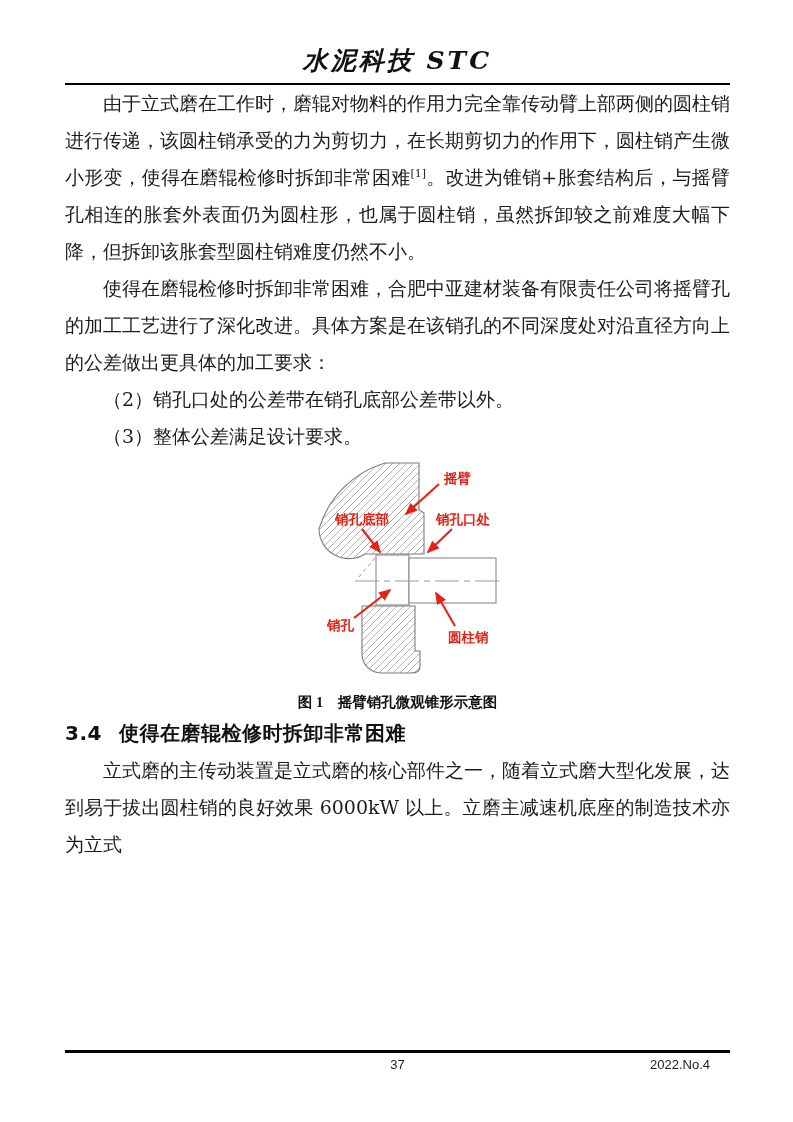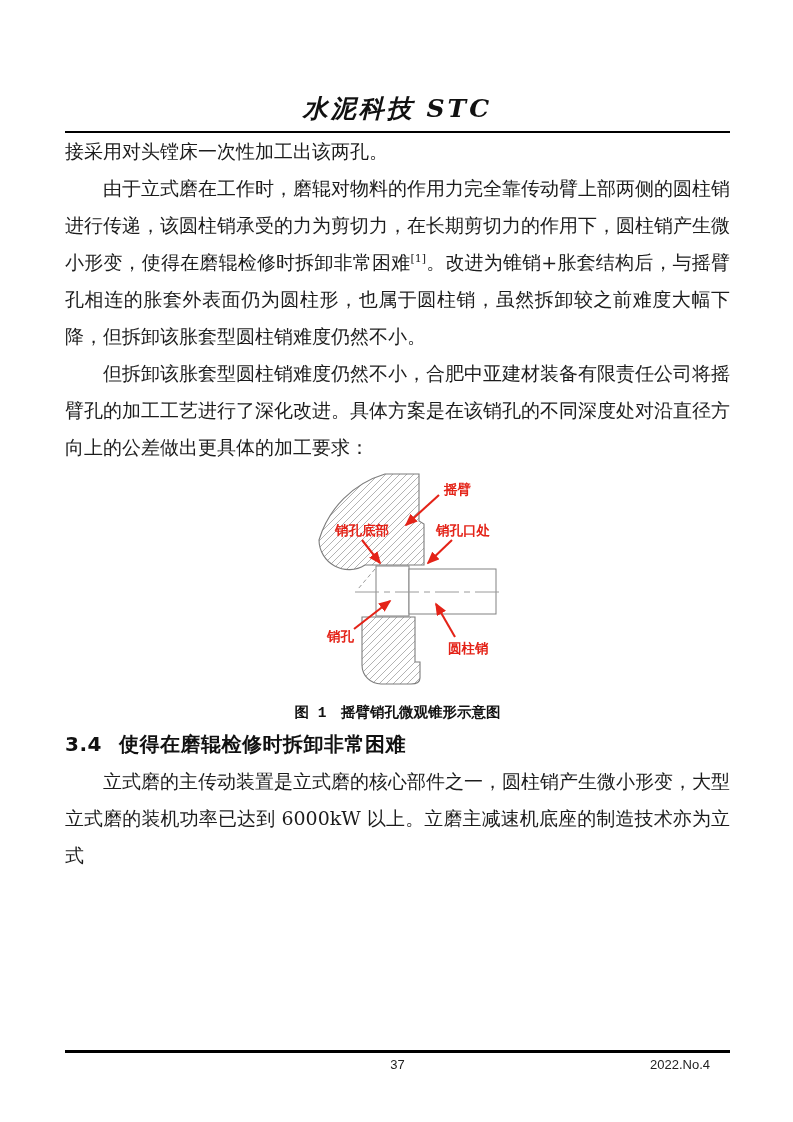--- a/index.html
+++ b/index.html
@@ -17,21 +17,20 @@
   .header { padding-top: 38px; border-bottom: 2px solid #000; }
   .journal-title {
     text-align: center;
     font-family: "DejaVu Serif", serif;
     font-style: italic;
     font-weight: 700;
     font-size: 25px;
     line-height: 45px;
     letter-spacing: 3px;
     color: #111;
-    margin-top: 48px;
   }
 
   .bodytext { font-size: 19px; line-height: 37px; text-align: justify; }
   .para { text-indent: 2em; }
   .noindent { text-indent: 0; }
   sup.ref { font-size: 11px; vertical-align: super; line-height: 0; }
 
   h2.sec {
     font-family: "DejaVu Sans", "Liberation Sans", sans-serif;
     font-weight: 700;
@@ -50,21 +49,21 @@
   .fig-white { fill: #ffffff; stroke: #818181; stroke-width: 1; }
   .centerline { stroke: #9a9a9a; stroke-width: 1; stroke-dasharray: 24 5 6 5; }
   .hiddenline { stroke: #9a9a9a; stroke-width: 1; stroke-dasharray: 4 3; }
   .ann-line { stroke: #e42318; stroke-width: 2.1; fill: none; }
   .ann-text {
     font-family: "DejaVu Sans", "Liberation Sans", sans-serif;
     font-size: 13.5px; font-weight: 600; fill: #e42318;
   }
 
   .caption {
-    font-family: Liberation Mono, monospace;
+    font-family: Liberation Serif, serif;
     font-weight: 700;
     font-size: 14.5px;
     line-height: 26px;
     text-align: center;
     margin-top: 6px;
     color: #111;
   }
 
   .footer {
     position: absolute; left: 65px; top: 1050px; width: 665px;
@@ -80,27 +79,28 @@
 <body>
 
 <div class="page">
   <div class="content">
 
     <div class="header">
       <div class="journal-title">水泥科技 STC</div>
     </div>
 
     <div class="bodytext">
-      <p class="para noindent">接采用对头镗床一次性加工出该两孔。</p>
 
 
       <p class="para"><span>由于立式磨在工作时，磨辊对物料的作用力完全靠传动臂上部两侧的圆柱销进行传递，该圆柱销承受的力为剪切力，在长期剪切力的作用下，圆柱销产生微小形变，使得在磨辊检修时拆卸非常困难</span><sup class="ref">[1]</sup><span>。改进为锥销+胀套结构后，与摇臂孔相连的胀套外表面仍为圆柱形，也属于圆柱销，虽然拆卸较之前难度大幅下降，但拆卸该胀套型圆柱销难度仍然不小。</span></p>
 
-      <p class="para">但拆卸该胀套型圆柱销难度仍然不小，合肥中亚建材装备有限责任公司将摇臂孔的加工工艺进行了深化改进。具体方案是在该销孔的不同深度处对沿直径方向上的公差做出更具体的加工要求：</p>
+      <p class="para">使得在磨辊检修时拆卸非常困难，合肥中亚建材装备有限责任公司将摇臂孔的加工工艺进行了深化改进。具体方案是在该销孔的不同深度处对沿直径方向上的公差做出更具体的加工要求：</p>
 
+      <p class="list-line">（2）销孔口处的公差带在销孔底部公差带以外。</p>
+      <p class="list-line">（3）整体公差满足设计要求。</p>
 
     </div>
 
     <div class="figure-wrap">
       <svg class="figure-svg" width="202" height="222" viewBox="309 638 202 222" xmlns="http://www.w3.org/2000/svg">
         <defs>
           <pattern id="hatch" width="7" height="7" patternUnits="userSpaceOnUse">
             <path d="M0,7 L7,0" stroke="#b3b3b3" stroke-width="1"></path>
           </pattern>
           <marker id="arrowhead" markerWidth="6" markerHeight="5" refX="5.2" refY="2.5" orient="auto" markerUnits="strokeWidth">
@@ -133,21 +133,21 @@
         <text class="ann-text" x="449" y="821" fill="#e42318">圆柱销</text>
       </svg>
     </div>
 
     <div class="caption">图 1　摇臂销孔微观锥形示意图</div>
 
     <div class="bodytext">
       <h2 class="sec">
         <span class="sec-num">3.4</span><span>使得在磨辊检修时拆卸非常困难</span>
       </h2>
-      <p class="para">立式磨的主传动装置是立式磨的核心部件之一，圆柱销产生微小形变，大型立式磨的装机功率已达到 6000kW 以上。立磨主减速机底座的制造技术亦为立式</p>
+      <p class="para">立式磨的主传动装置是立式磨的核心部件之一，随着立式磨大型化发展，达到易于拔出圆柱销的良好效果 6000kW 以上。立磨主减速机底座的制造技术亦为立式</p>
     </div>
 
   </div>
 
   <div class="footer">
     <div class="footer-row">
       <span class="page-number">37</span>
       <span class="issue-number">2022.No.4</span>
     </div>
   </div>

